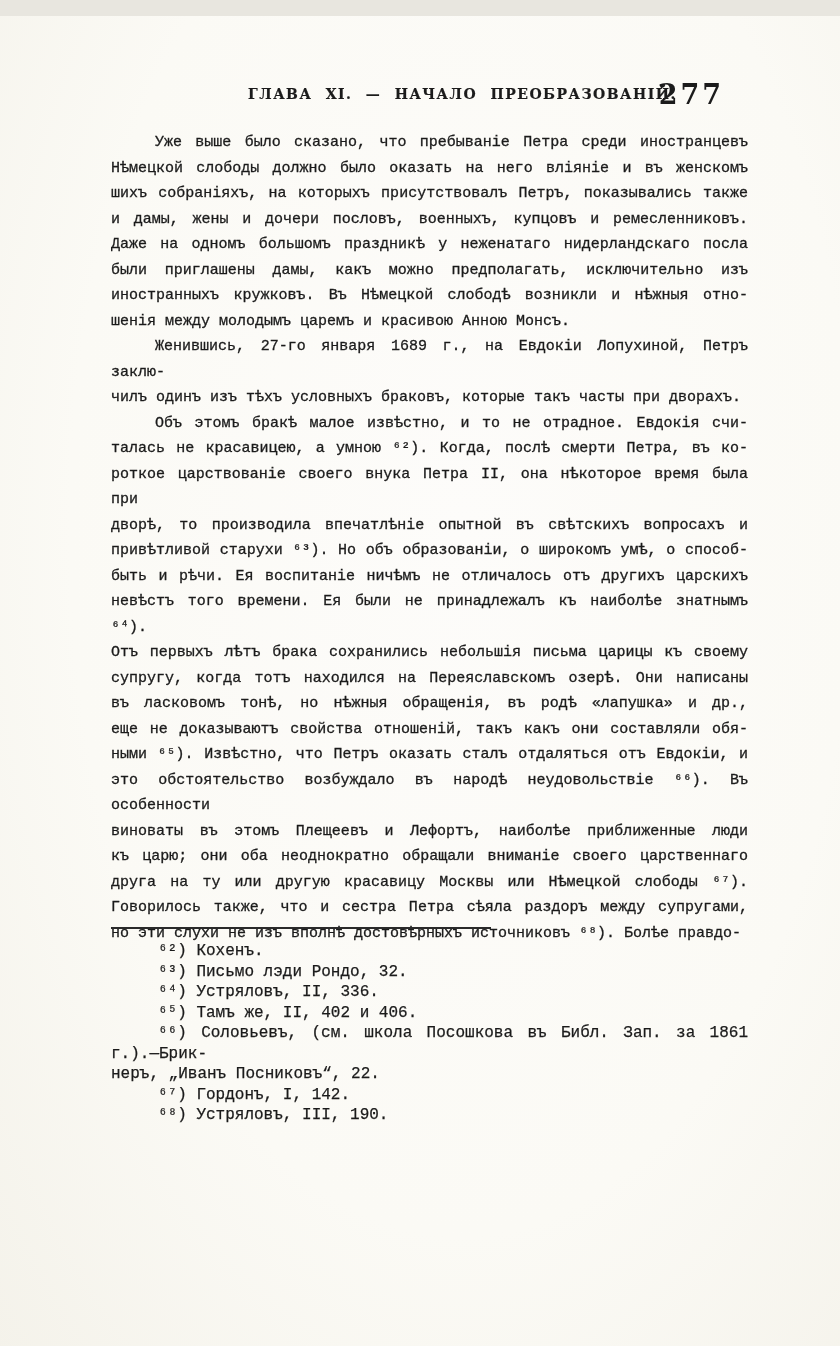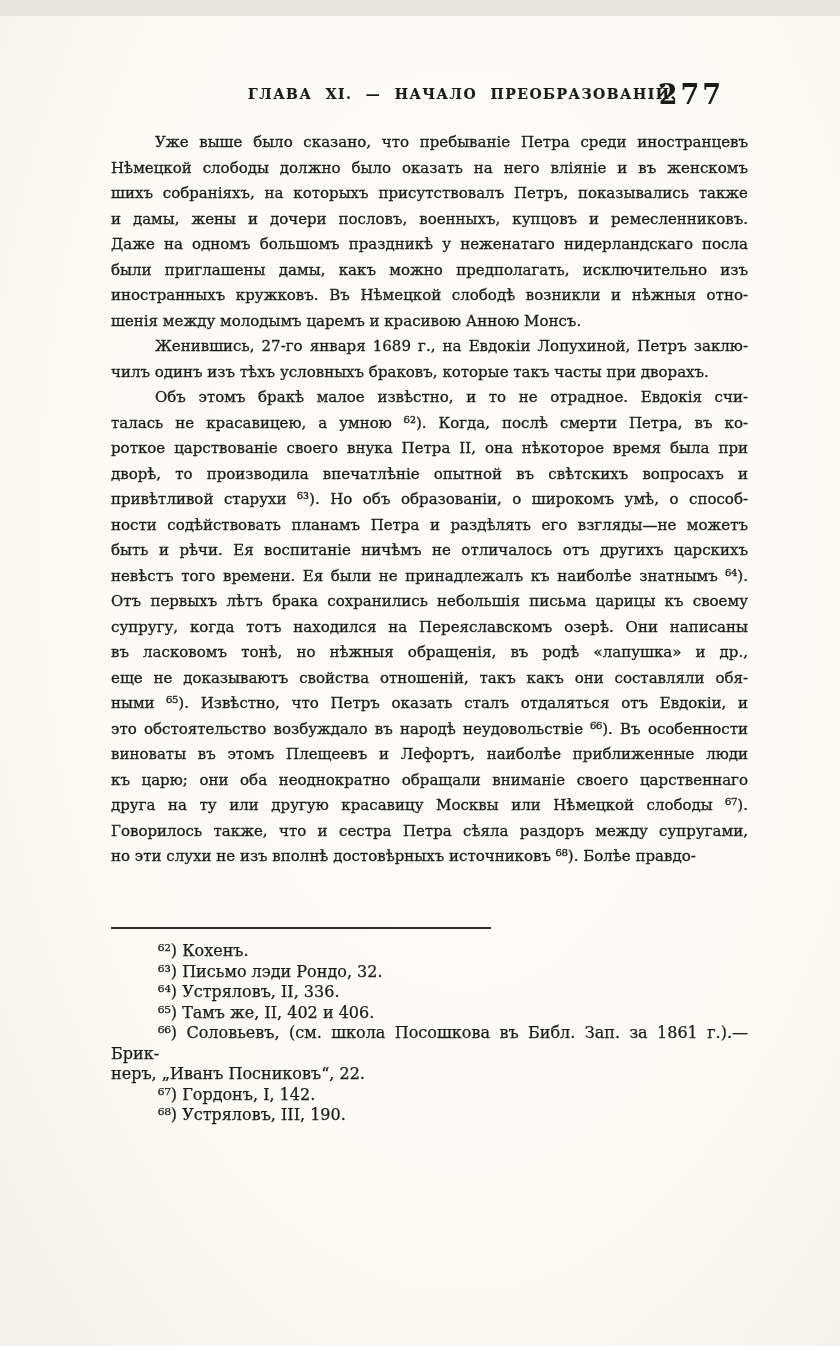--- a/index.html
+++ b/index.html
@@ -51,20 +51,21 @@
     width: 637px;
     font-size: 15px;
     line-height: 25.5px;
     -webkit-text-stroke: 0.3px currentColor;
   }
   .line {
     text-align: justify;
     text-align-last: justify;
     white-space: normal;
     overflow: hidden;
+    font-family: Liberation Mono, monospace;
   }
   .line.last { text-align-last: left; }
   .paragraph .line.first { text-indent: 44px; }
 
   
   .footnote-rule {
     position: absolute;
     top: 911px;
     left: 111px;
     width: 380px;
@@ -105,21 +106,20 @@
       <div class="paragraph">
         <div class="line first">Женившись, 27-го января 1689 г., на Евдокіи Лопухиной, Петръ заклю-</div>
         <div class="line last">чилъ одинъ изъ тѣхъ условныхъ браковъ, которые такъ часты при дворахъ.</div>
       </div>
       <div class="paragraph">
         <div class="line first">Объ этомъ бракѣ малое извѣстно, и то не отрадное. Евдокія счи-</div>
         <div class="line">талась не красавицею, а умною ⁶²). Когда, послѣ смерти Петра, въ ко-</div>
         <div class="line">роткое царствованіе своего внука Петра II, она нѣкоторое время была при</div>
         <div class="line">дворѣ, то производила впечатлѣніе опытной въ свѣтскихъ вопросахъ и</div>
         <div class="line">привѣтливой старухи ⁶³). Но объ образованіи, о широкомъ умѣ, о способ-</div>
-        <div class="line">ности содѣйствовать планамъ Петра и раздѣлять его взгляды—не можетъ</div>
         <div class="line">быть и рѣчи. Ея воспитаніе ничѣмъ не отличалось отъ другихъ царскихъ</div>
         <div class="line">невѣстъ того времени. Ея были не принадлежалъ къ наиболѣе знатнымъ ⁶⁴).</div>
         <div class="line">Отъ первыхъ лѣтъ брака сохранились небольшія письма царицы къ своему</div>
         <div class="line">супругу, когда тотъ находился на Переяславскомъ озерѣ. Они написаны</div>
         <div class="line">въ ласковомъ тонѣ, но нѣжныя обращенія, въ родѣ «лапушка» и др.,</div>
         <div class="line">еще не доказываютъ свойства отношеній, такъ какъ они составляли обя-</div>
         <div class="line">ными ⁶⁵). Извѣстно, что Петръ оказать сталъ отдаляться отъ Евдокіи, и</div>
         <div class="line">это обстоятельство возбуждало въ народѣ неудовольствіе ⁶⁶). Въ особенности</div>
         <div class="line">виноваты въ этомъ Плещеевъ и Лефортъ, наиболѣе приближенные люди</div>
         <div class="line">къ царю; они оба неоднократно обращали вниманіе своего царственнаго</div>

